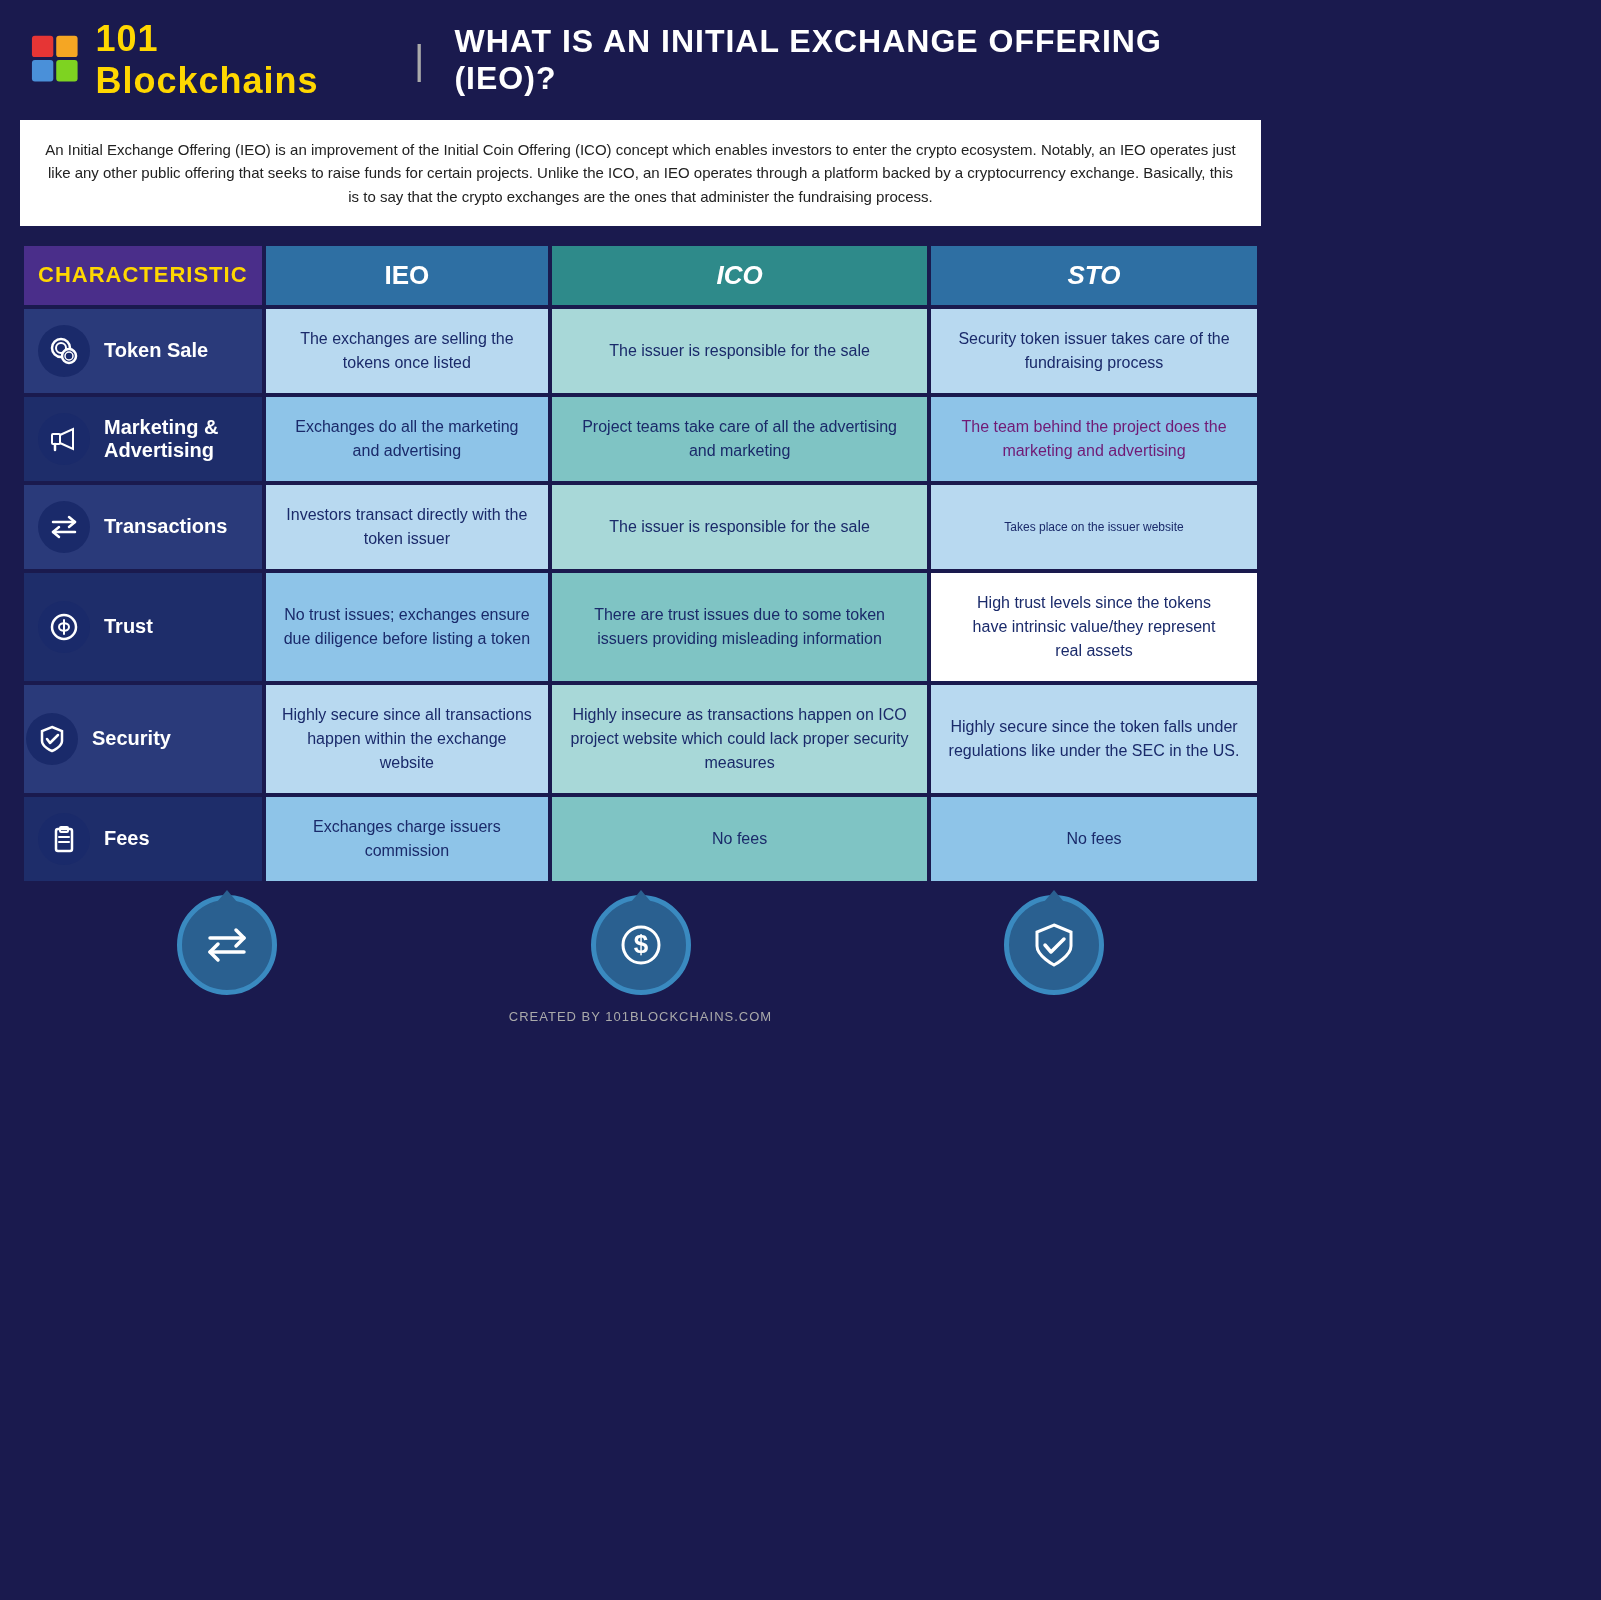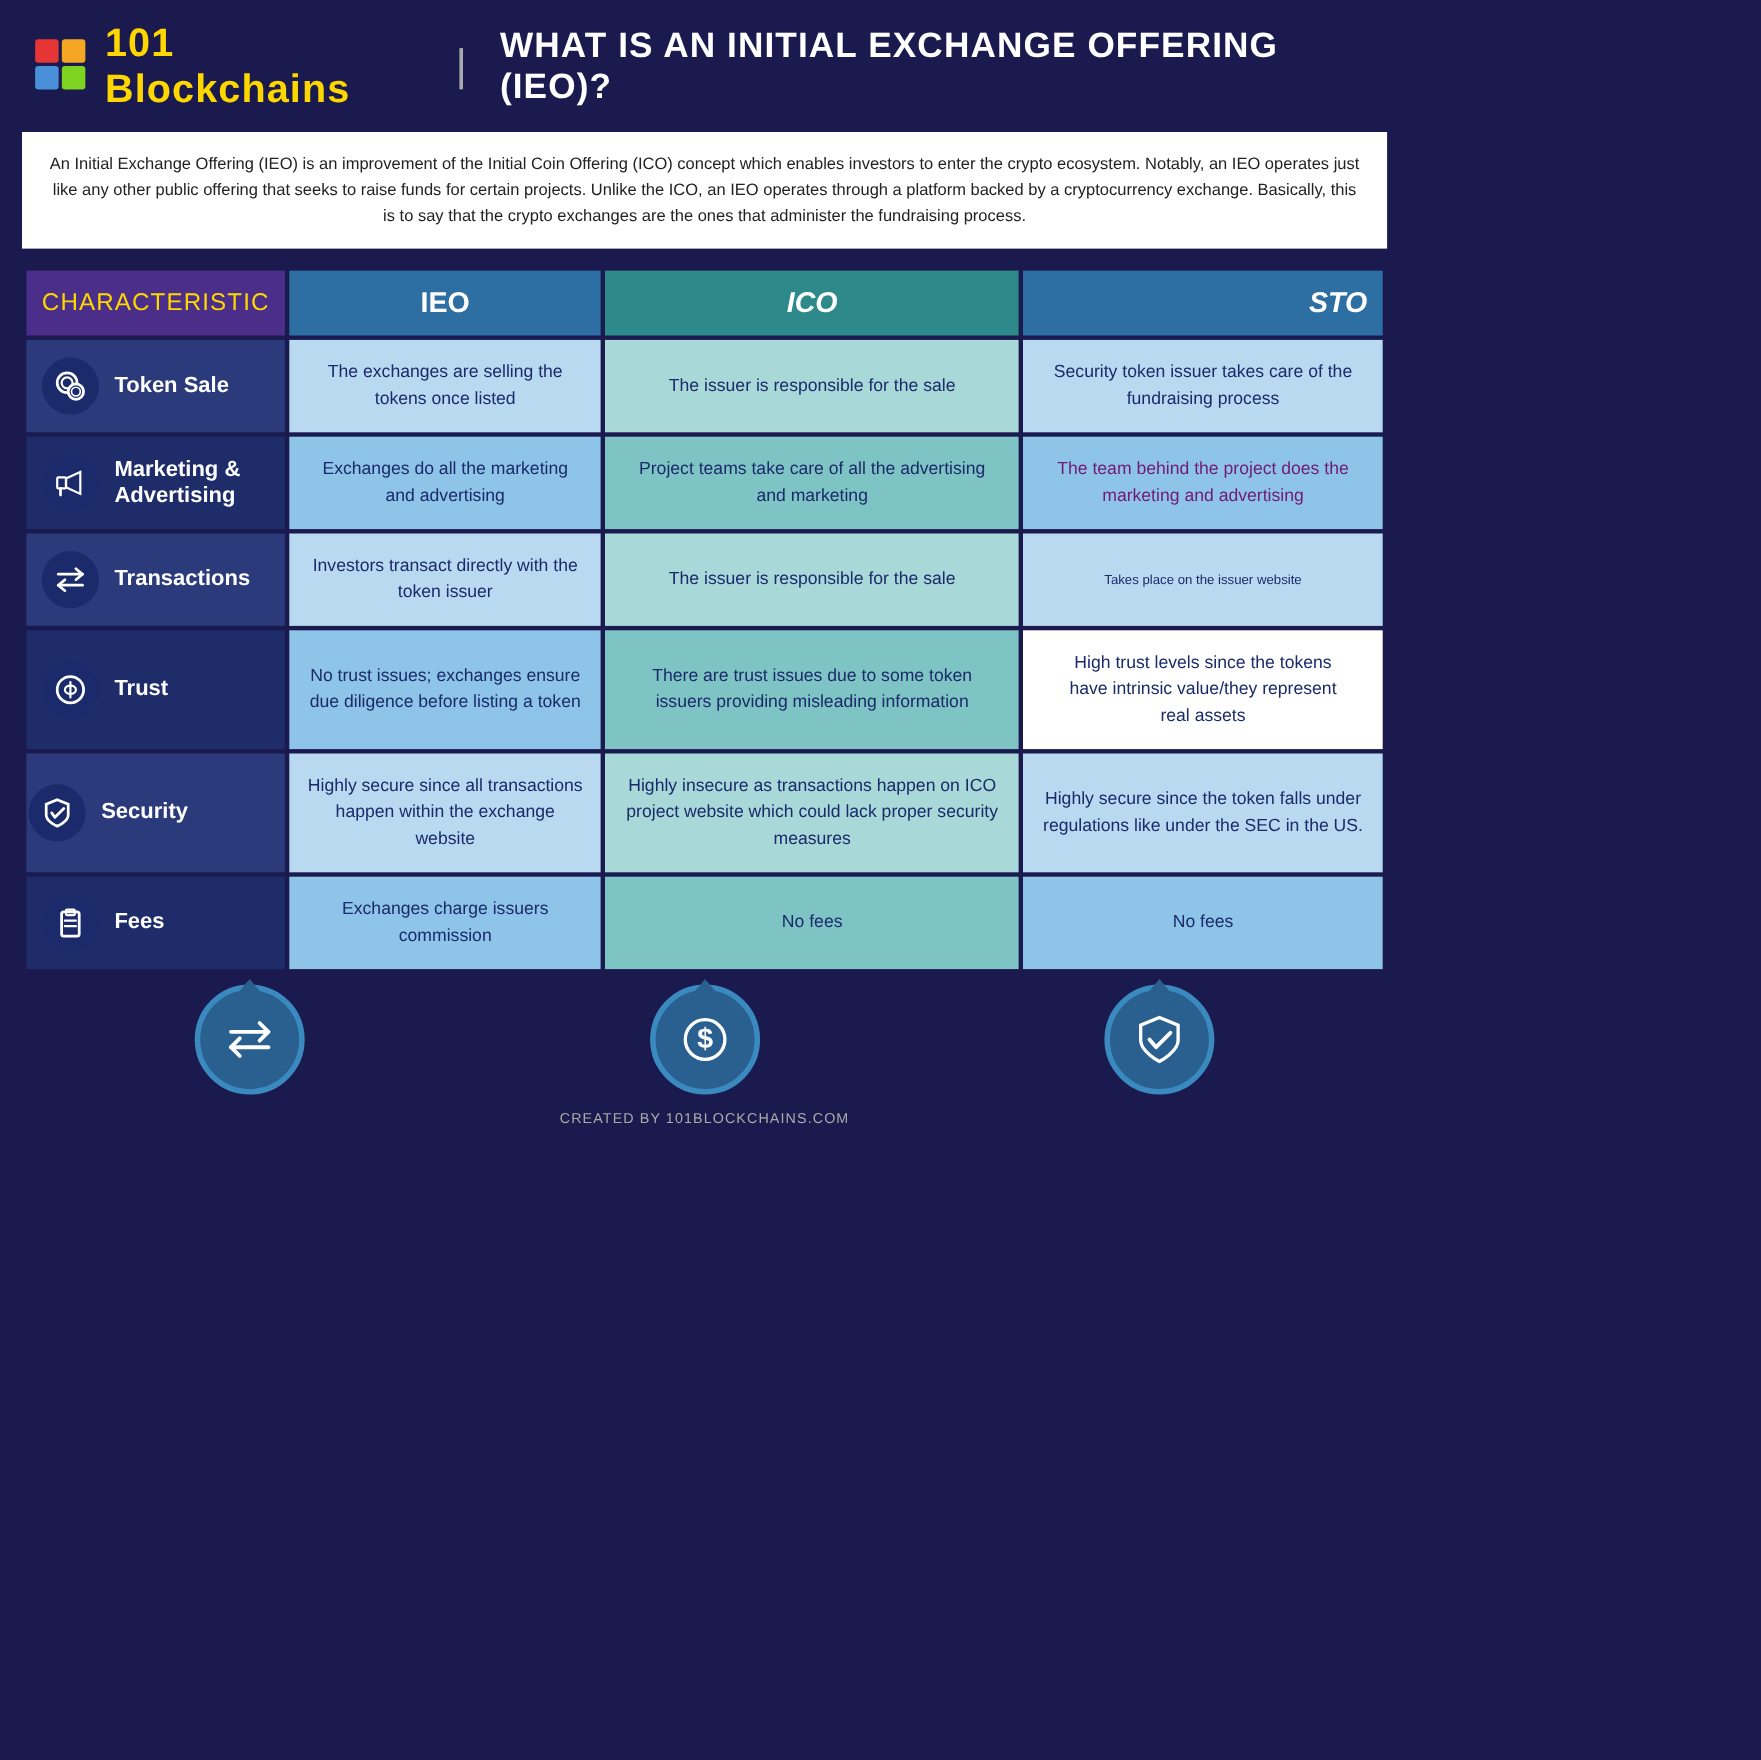--- a/index.html
+++ b/index.html
@@ -73,21 +73,21 @@
       width: 100%;
       border-collapse: separate;
       border-spacing: 4px;
     }
 
     
     .col-header-char {
       background: #4a2e8a;
       color: #FFD700;
       font-size: 22px;
-      font-weight: 400;
+      font-weight: 700;
       text-transform: uppercase;
       padding: 16px 14px;
       text-align: left;
       letter-spacing: 1px;
       width: 230px;
     }
     .col-header-ieo {
       background: #2e6fa3;
       color: white;
       font-size: 26px;
@@ -102,21 +102,21 @@
       font-weight: 900;
       text-align: center;
       padding: 14px;
       font-style: italic;
     }
     .col-header-sto {
       background: #2e6fa3;
       color: white;
       font-size: 26px;
       font-weight: 900;
-      text-align: right;
+      text-align: center;
       padding: 14px;
       font-style: italic;
     }
     .row-label-inner {
       display: flex;
       align-items: center;
       gap: 14px;
     }
     .row-icon-circle {
       width: 52px;

